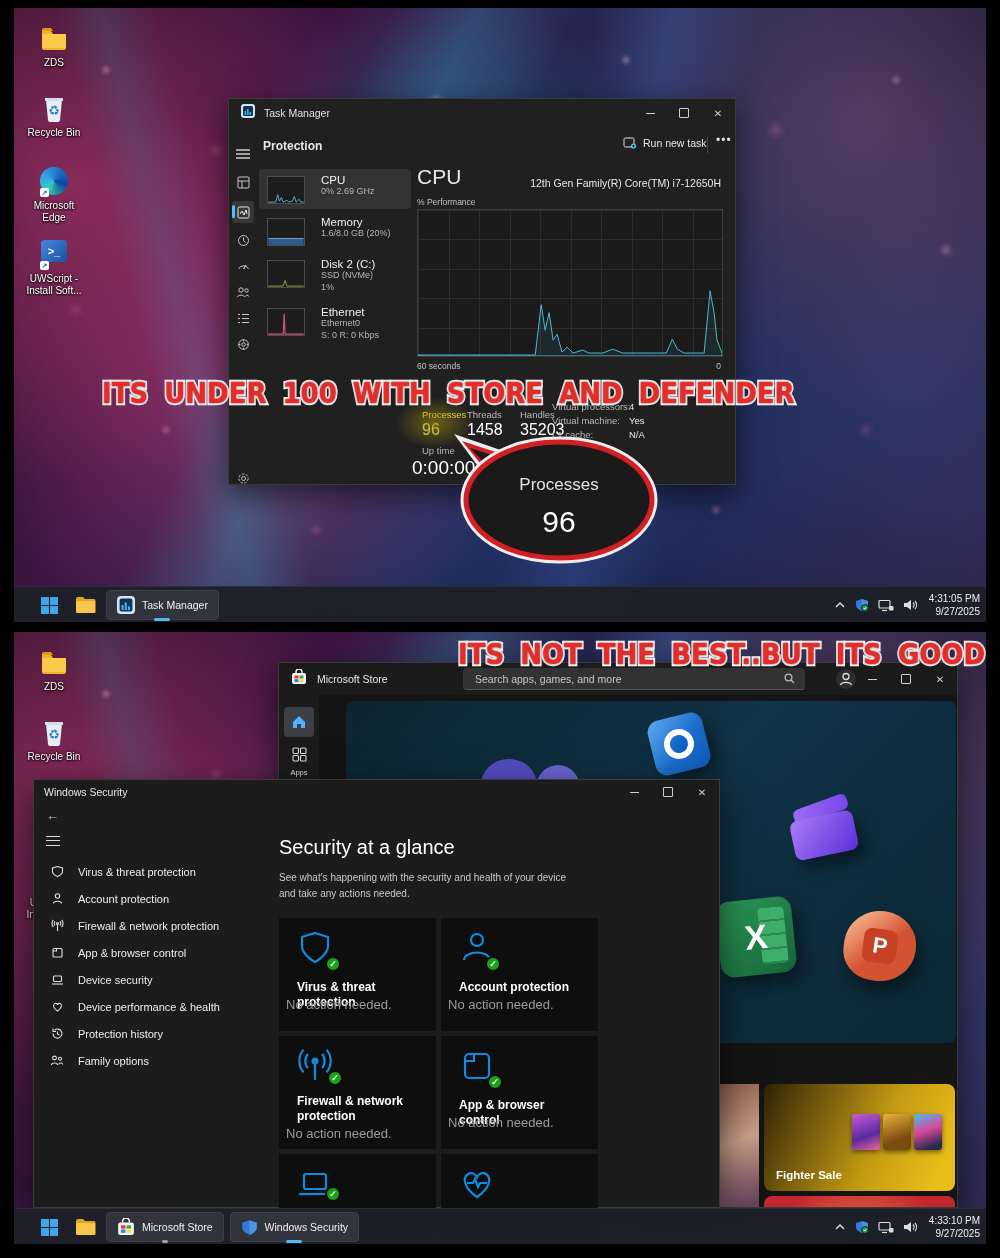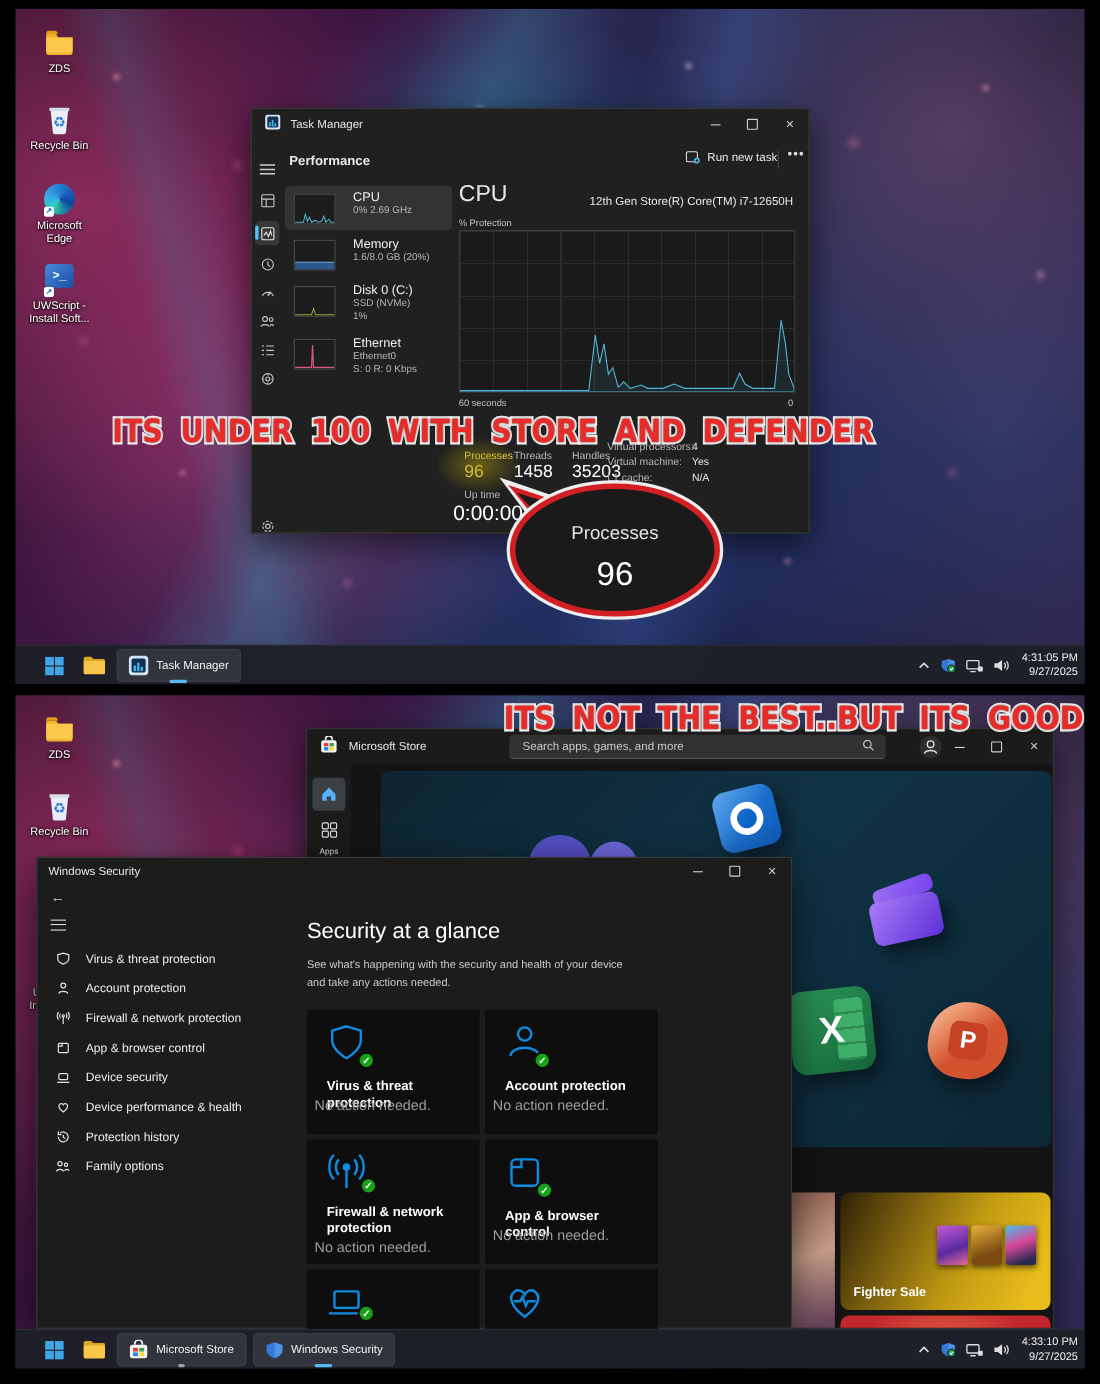--- a/index.html
+++ b/index.html
@@ -278,21 +278,21 @@
             </svg>
           </div>
         <div class="tm-snav" style="top:342px;">
             <svg width="13" height="13" viewBox="0 0 13 13" fill="none" stroke="#c8c8c8">
               <circle cx="6.5" cy="6.5" r="2"></circle>
               <circle cx="6.5" cy="6.5" r="4.6" stroke-dasharray="2.4 1.5"></circle>
             </svg>
           </div>
       </div>
 
-      <div class="tm-toolbar-title">Performance</div>
+      <div class="tm-toolbar-title">Protection</div>
       <div class="tm-runtask">
         <svg width="14" height="12" viewBox="0 0 14 12" fill="none" stroke="#e0e0e0">
             <rect x="1" y="1" width="10" height="9" rx="1.5"></rect>
             <circle cx="10.5" cy="9" r="2.6" fill="#4cc2ff" stroke="none"></circle>
             <path d="M10.5 7.8v2.4M9.3 9h2.4" stroke="#111" stroke-width="1"></path>
           </svg>
         <span>Run new task</span>
       </div>
       <div class="tm-sep"></div>
       <div class="tm-dots">•••</div>
@@ -309,36 +309,36 @@
               <rect x="0" y="21" width="38" height="7" fill="#2c5a8c"></rect>
               <path d="M0 21h38" stroke="#7aa7dc" stroke-width="1"></path>
             </svg></div>
         <div class="tm-pname">Memory</div>
         <div class="tm-psub">1.6/8.0 GB (20%)</div>
       </div>
       <div class="tm-panel" style="top:154px; height:46px;">
         <div class="tm-mini"><svg width="36" height="26" viewBox="0 0 38 28">
               <polyline points="0,27 16,27 18,21 20,27 38,27" fill="none" stroke="#8fae3a" stroke-width="1"></polyline>
             </svg></div>
-        <div class="tm-pname">Disk 0 (C:)</div>
+        <div class="tm-pname">Disk 2 (C:)</div>
         <div class="tm-psub">SSD (NVMe)</div>
         <div class="tm-psub">1%</div>
       </div>
       <div class="tm-panel" style="top:202px; height:46px;">
         <div class="tm-mini"><svg width="36" height="26" viewBox="0 0 38 28">
               <polyline points="0,27 16,27 17,5 18,27 38,27" fill="none" stroke="#d6567e" stroke-width="1.2"></polyline>
             </svg></div>
         <div class="tm-pname">Ethernet</div>
         <div class="tm-psub">Ethernet0</div>
         <div class="tm-psub">S: 0 R: 0 Kbps</div>
       </div>
 
       <div class="tm-cputitle">CPU</div>
-      <div class="tm-chip">12th Gen Store(R) Core(TM) i7-12650H</div>
-      <div class="tm-axis" style="left:188px; top:98px;">% Protection</div>
+      <div class="tm-chip">12th Gen Family(R) Core(TM) i7-12650H</div>
+      <div class="tm-axis" style="left:188px; top:98px;">% Performance</div>
       <div class="tm-axis" style="right:14px; top:98px;margin-top:32px;">100%</div>
       <div class="tm-chart">
         <svg width="304" height="146" viewBox="0 0 306 148" preserveAspectRatio="none">
           <path d="M0,147 L118,147 L124,96 L128,122 L132,104 L136,132 L140,126 L145,144 L150,139 L156,145 L166,142 L172,145 L186,145 L196,141 L206,145 L238,145 L250,145 L256,131 L261,141 L268,145 L288,145 L294,82 L298,104 L301,132 L306,145 L306,148 L0,148 Z" fill="rgba(76,180,210,0.10)" stroke="#4fb8da" stroke-width="1"></path>
         </svg>
       </div>
       <div class="tm-axis" style="left:188px; top:262px;">60 seconds</div>
       <div class="tm-axis" style="right:14px; top:262px;">0</div>
 
       <div class="tm-statlbl yellow-text" style="left:193px; top:310px;">Processes</div>

